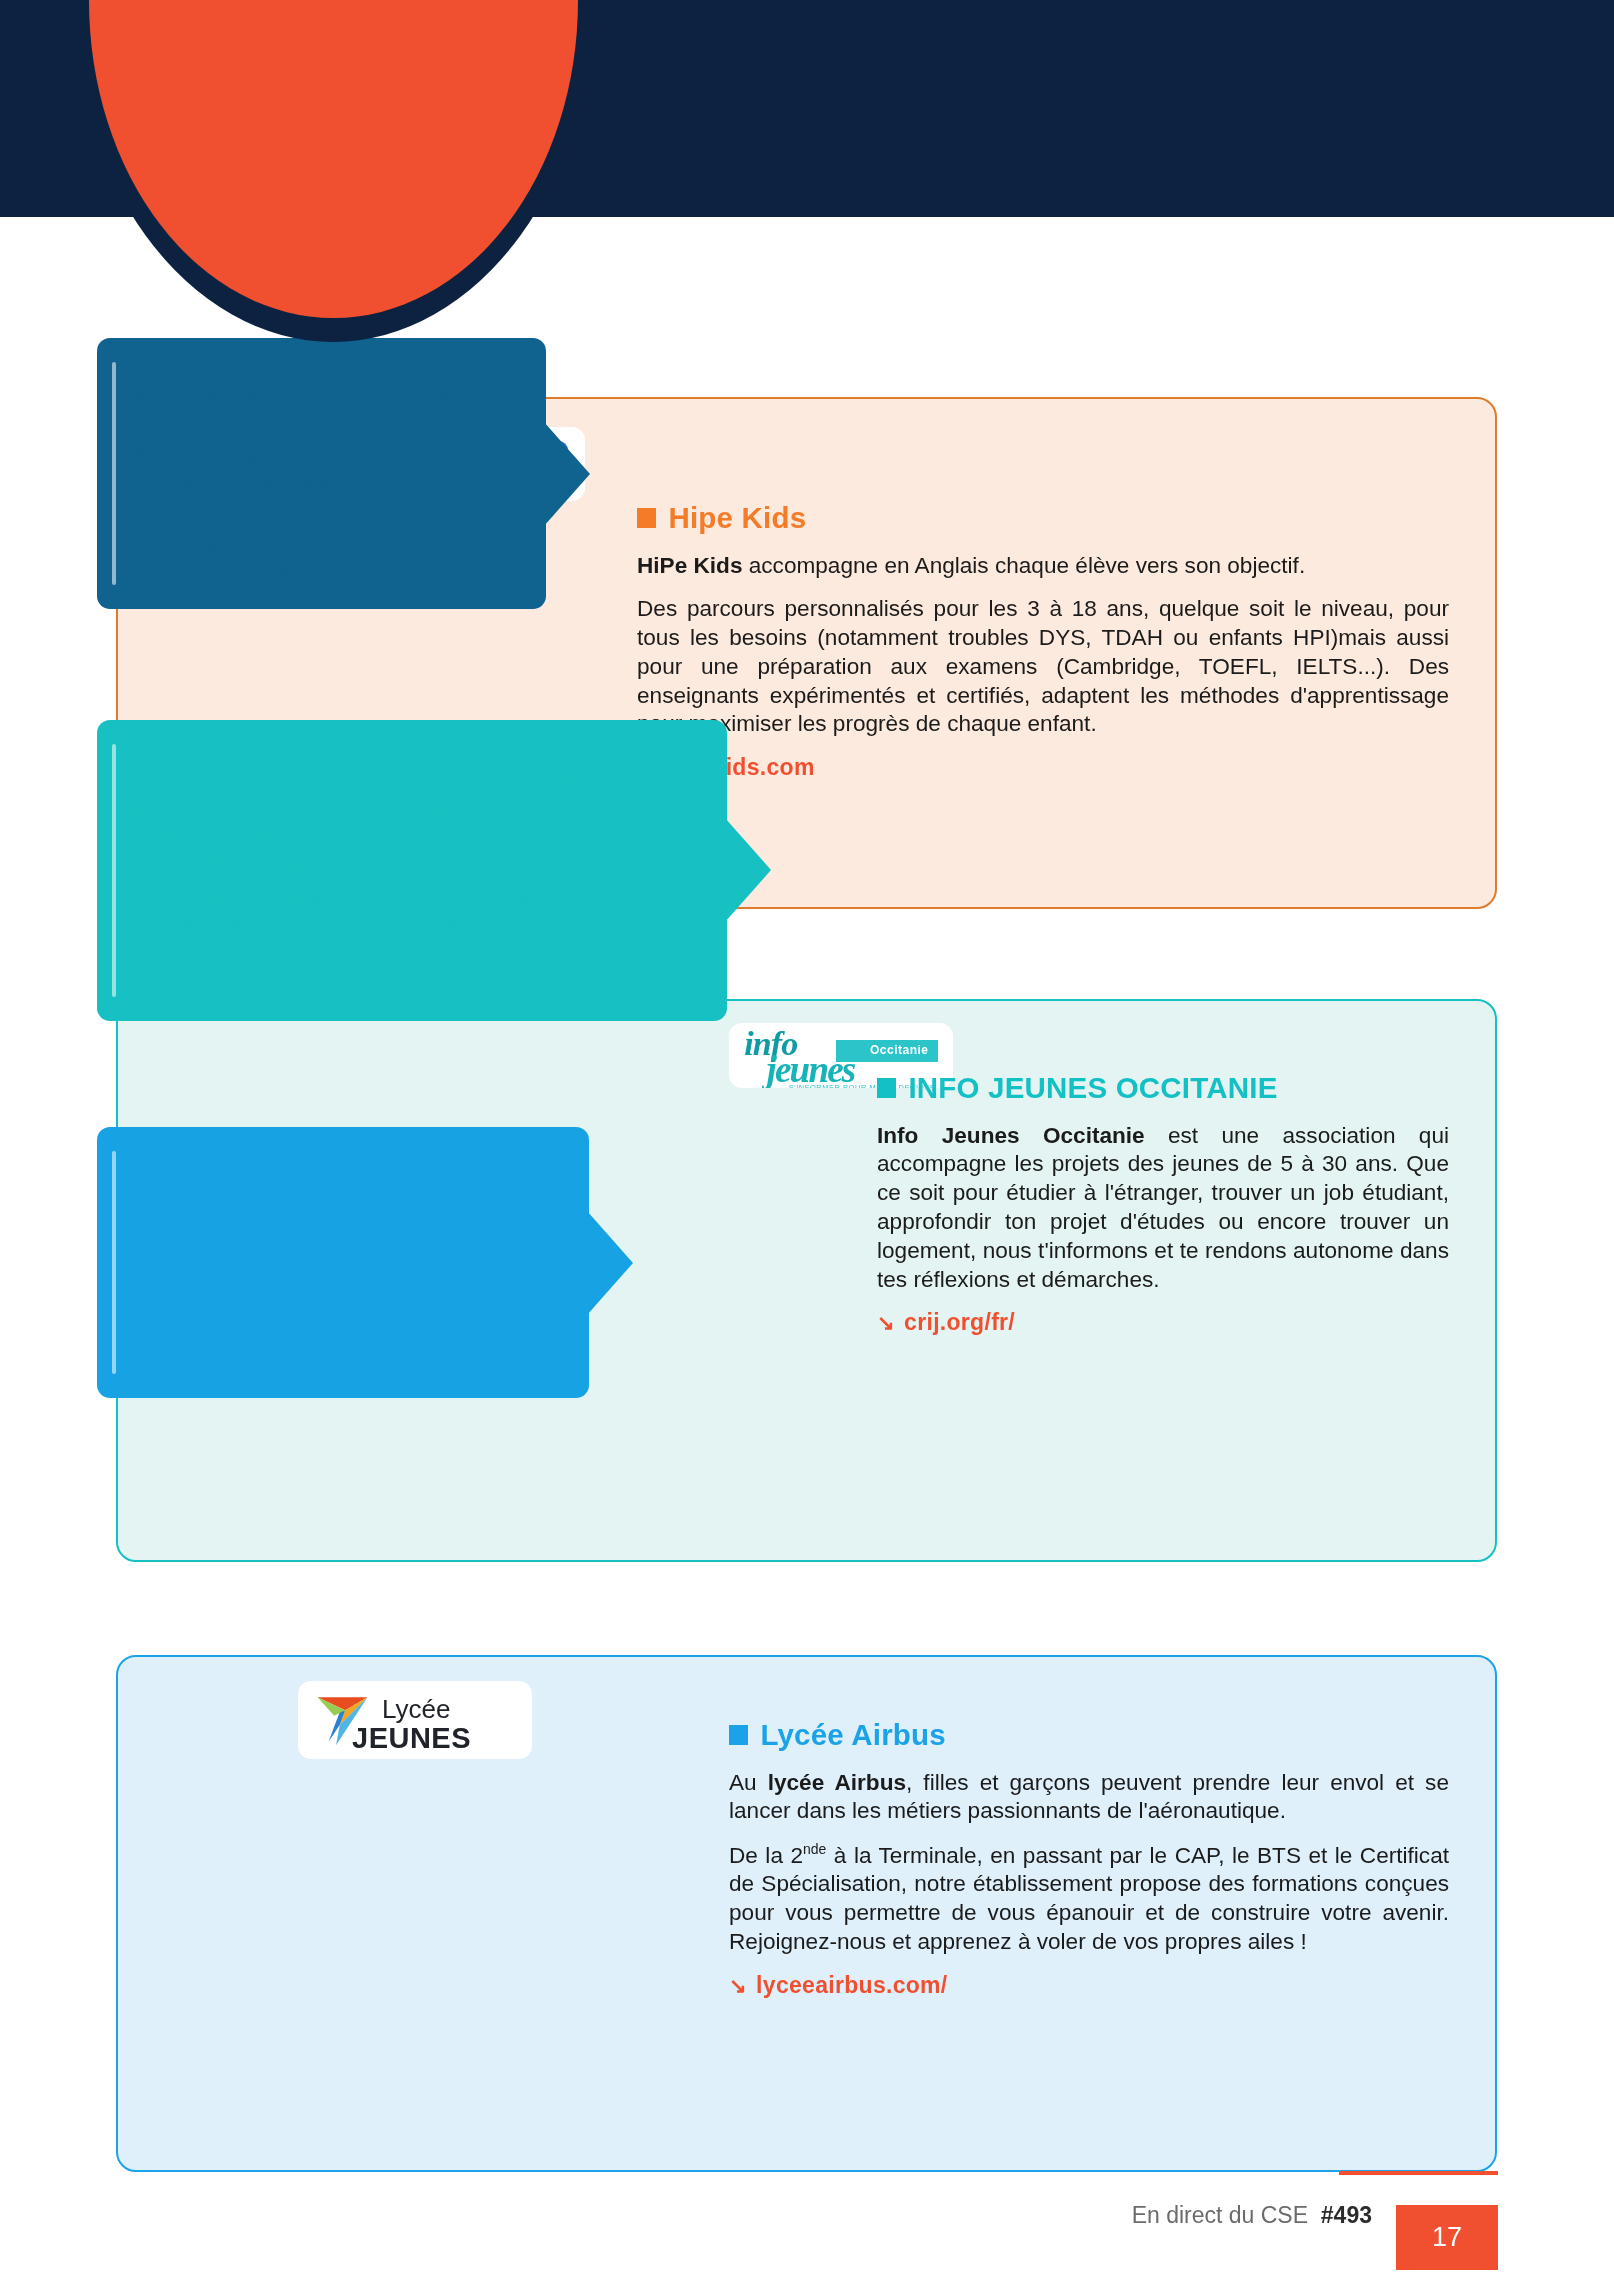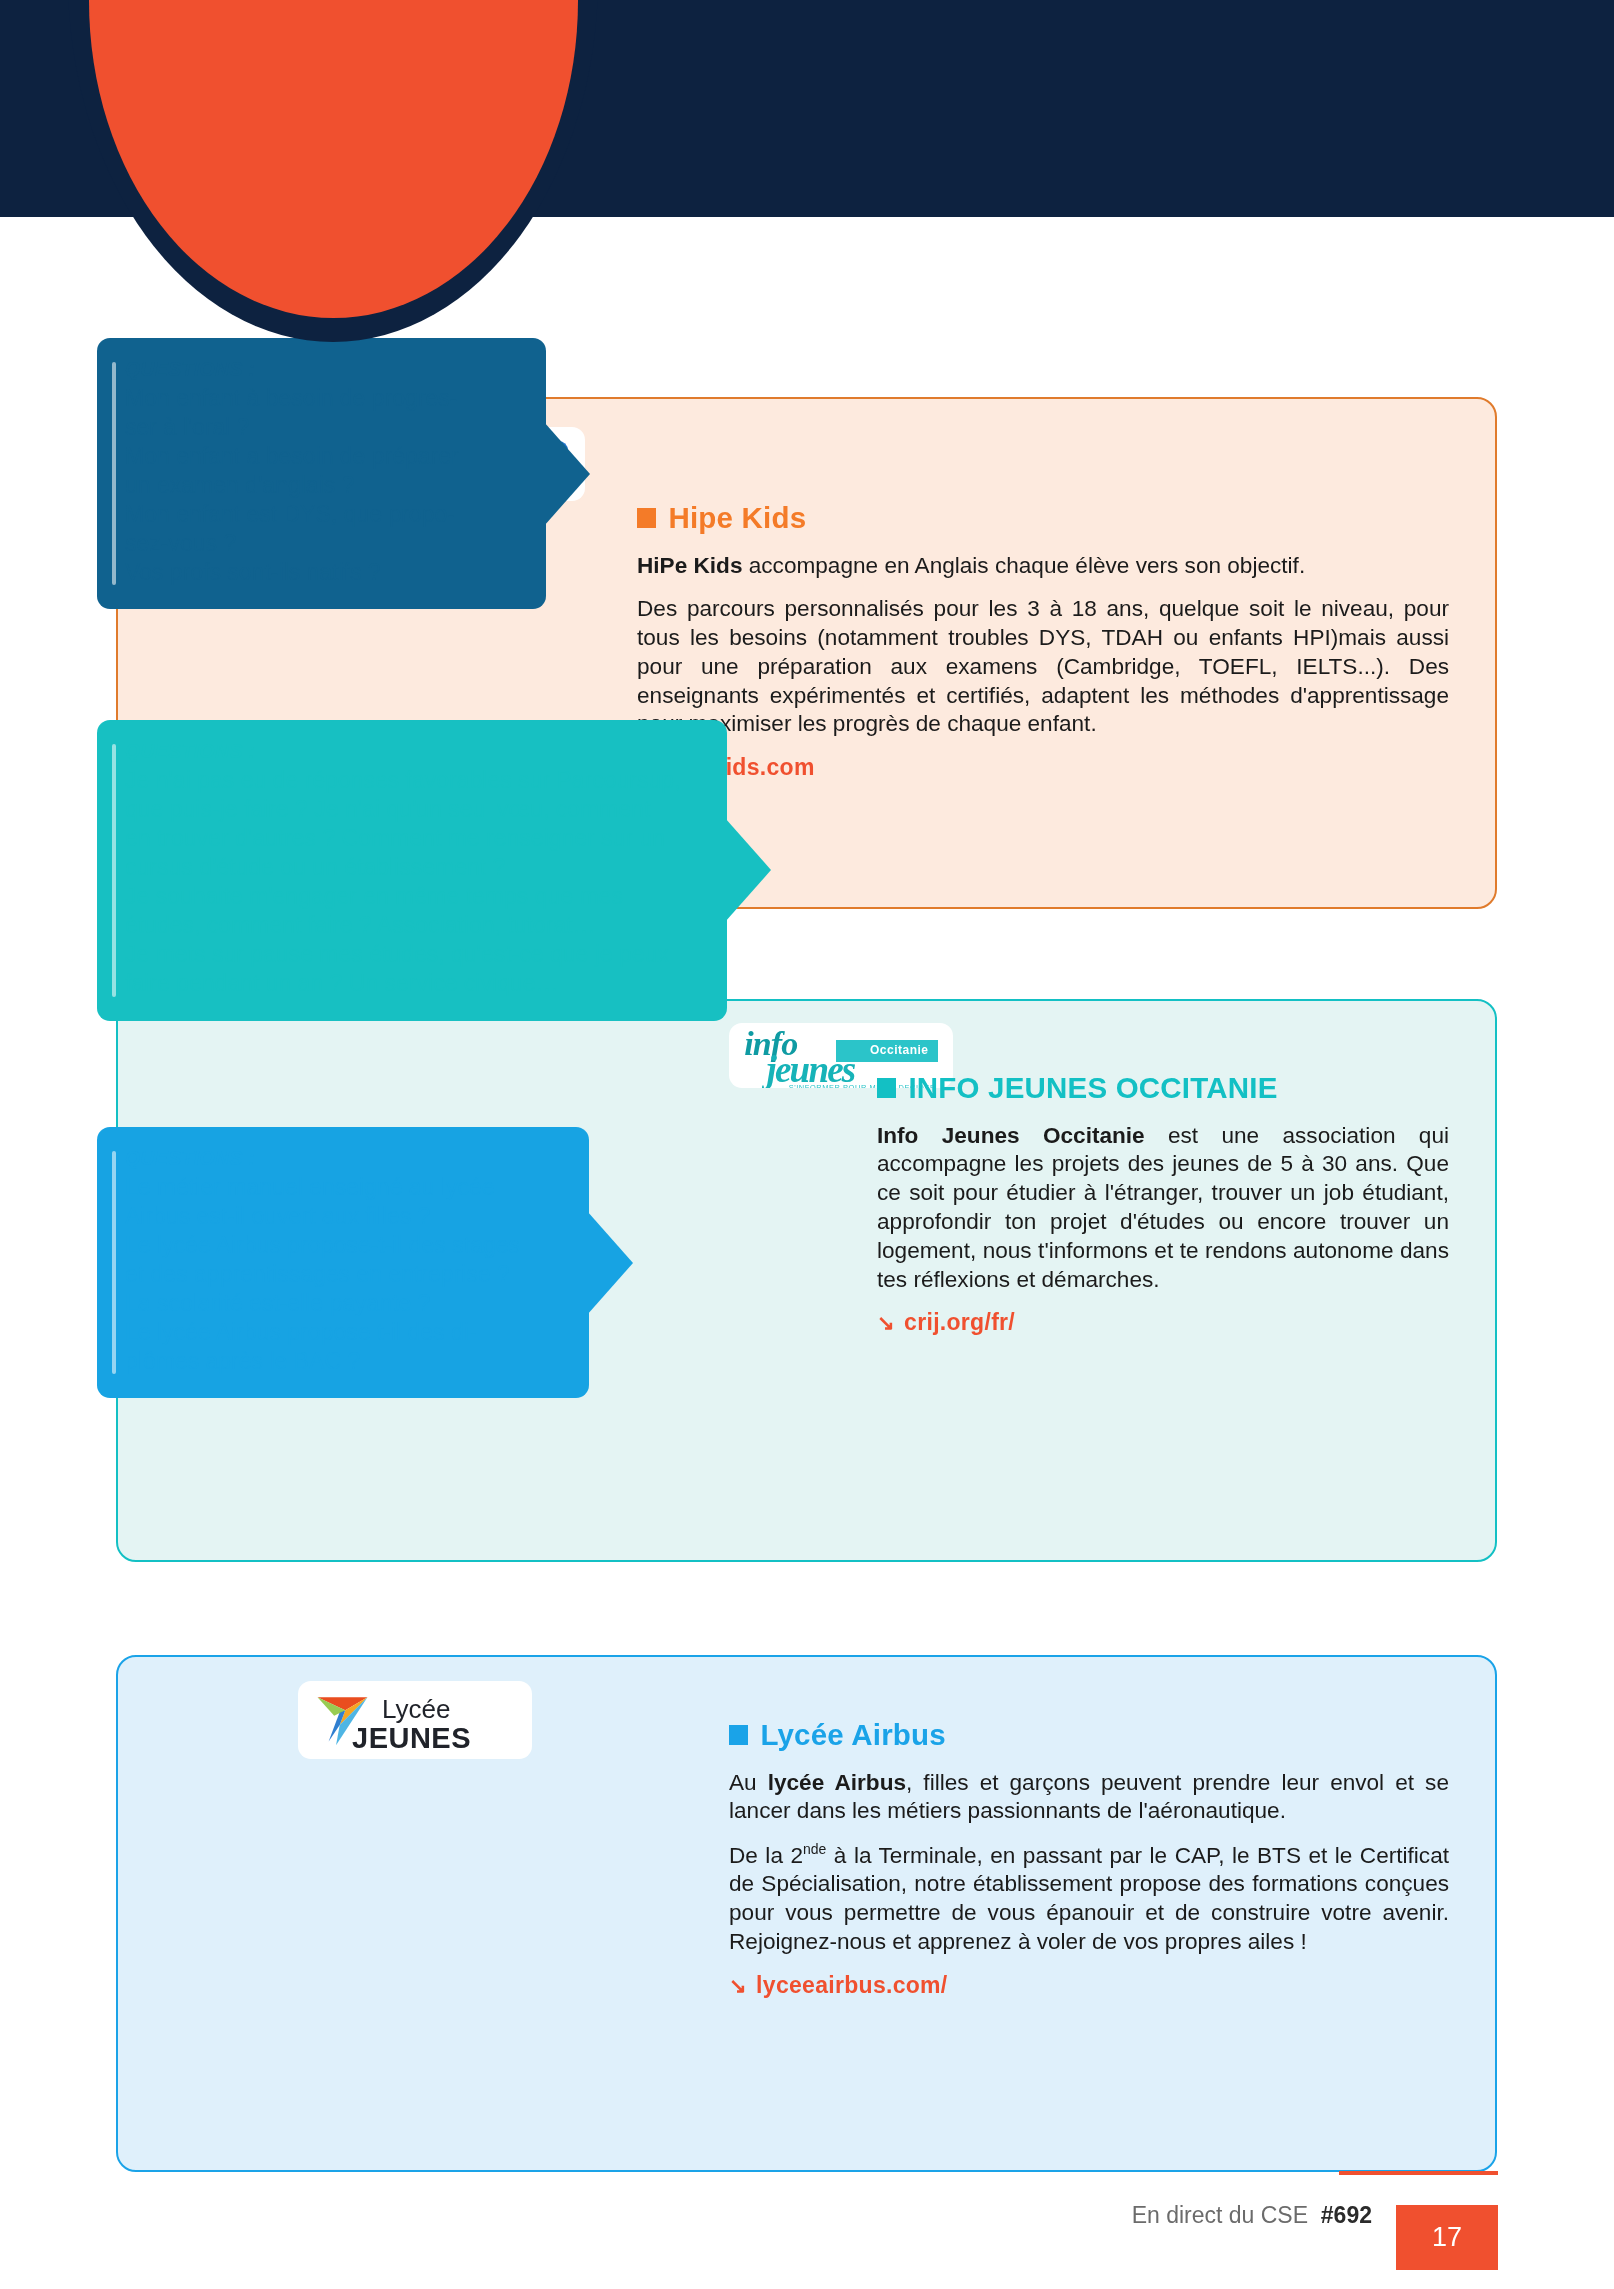--- a/index.html
+++ b/index.html
@@ -415,18 +415,18 @@
     </p>
     <a class="link">
       <span class="arrow">↘</span>
       <span>lyceeairbus.com/</span>
     </a>
   </div>
 
   <div class="footer-rule"></div>
   <div class="footer-txt">
     <span>En direct du CSE</span>
-    &nbsp;<b>#692</b>
+    &nbsp;<b>#493</b>
   </div>
   <div class="footer-page">17</div>
 
 </div>
 
 
 </body></html>

